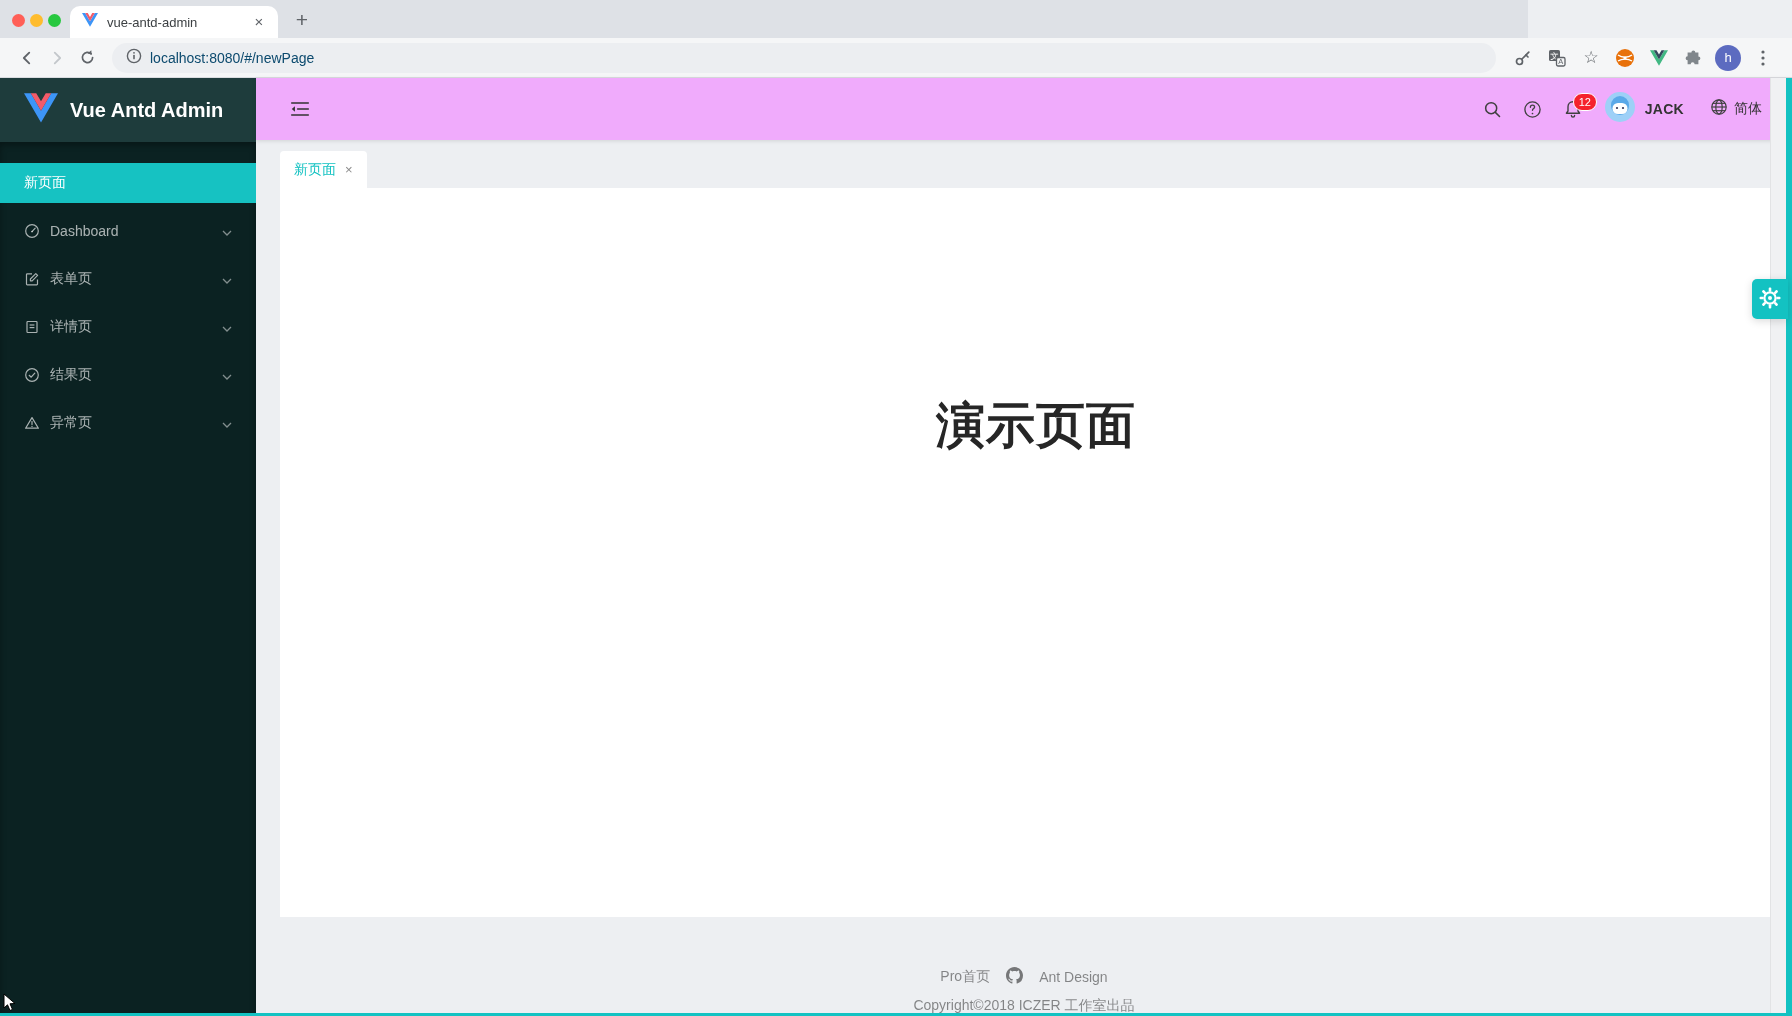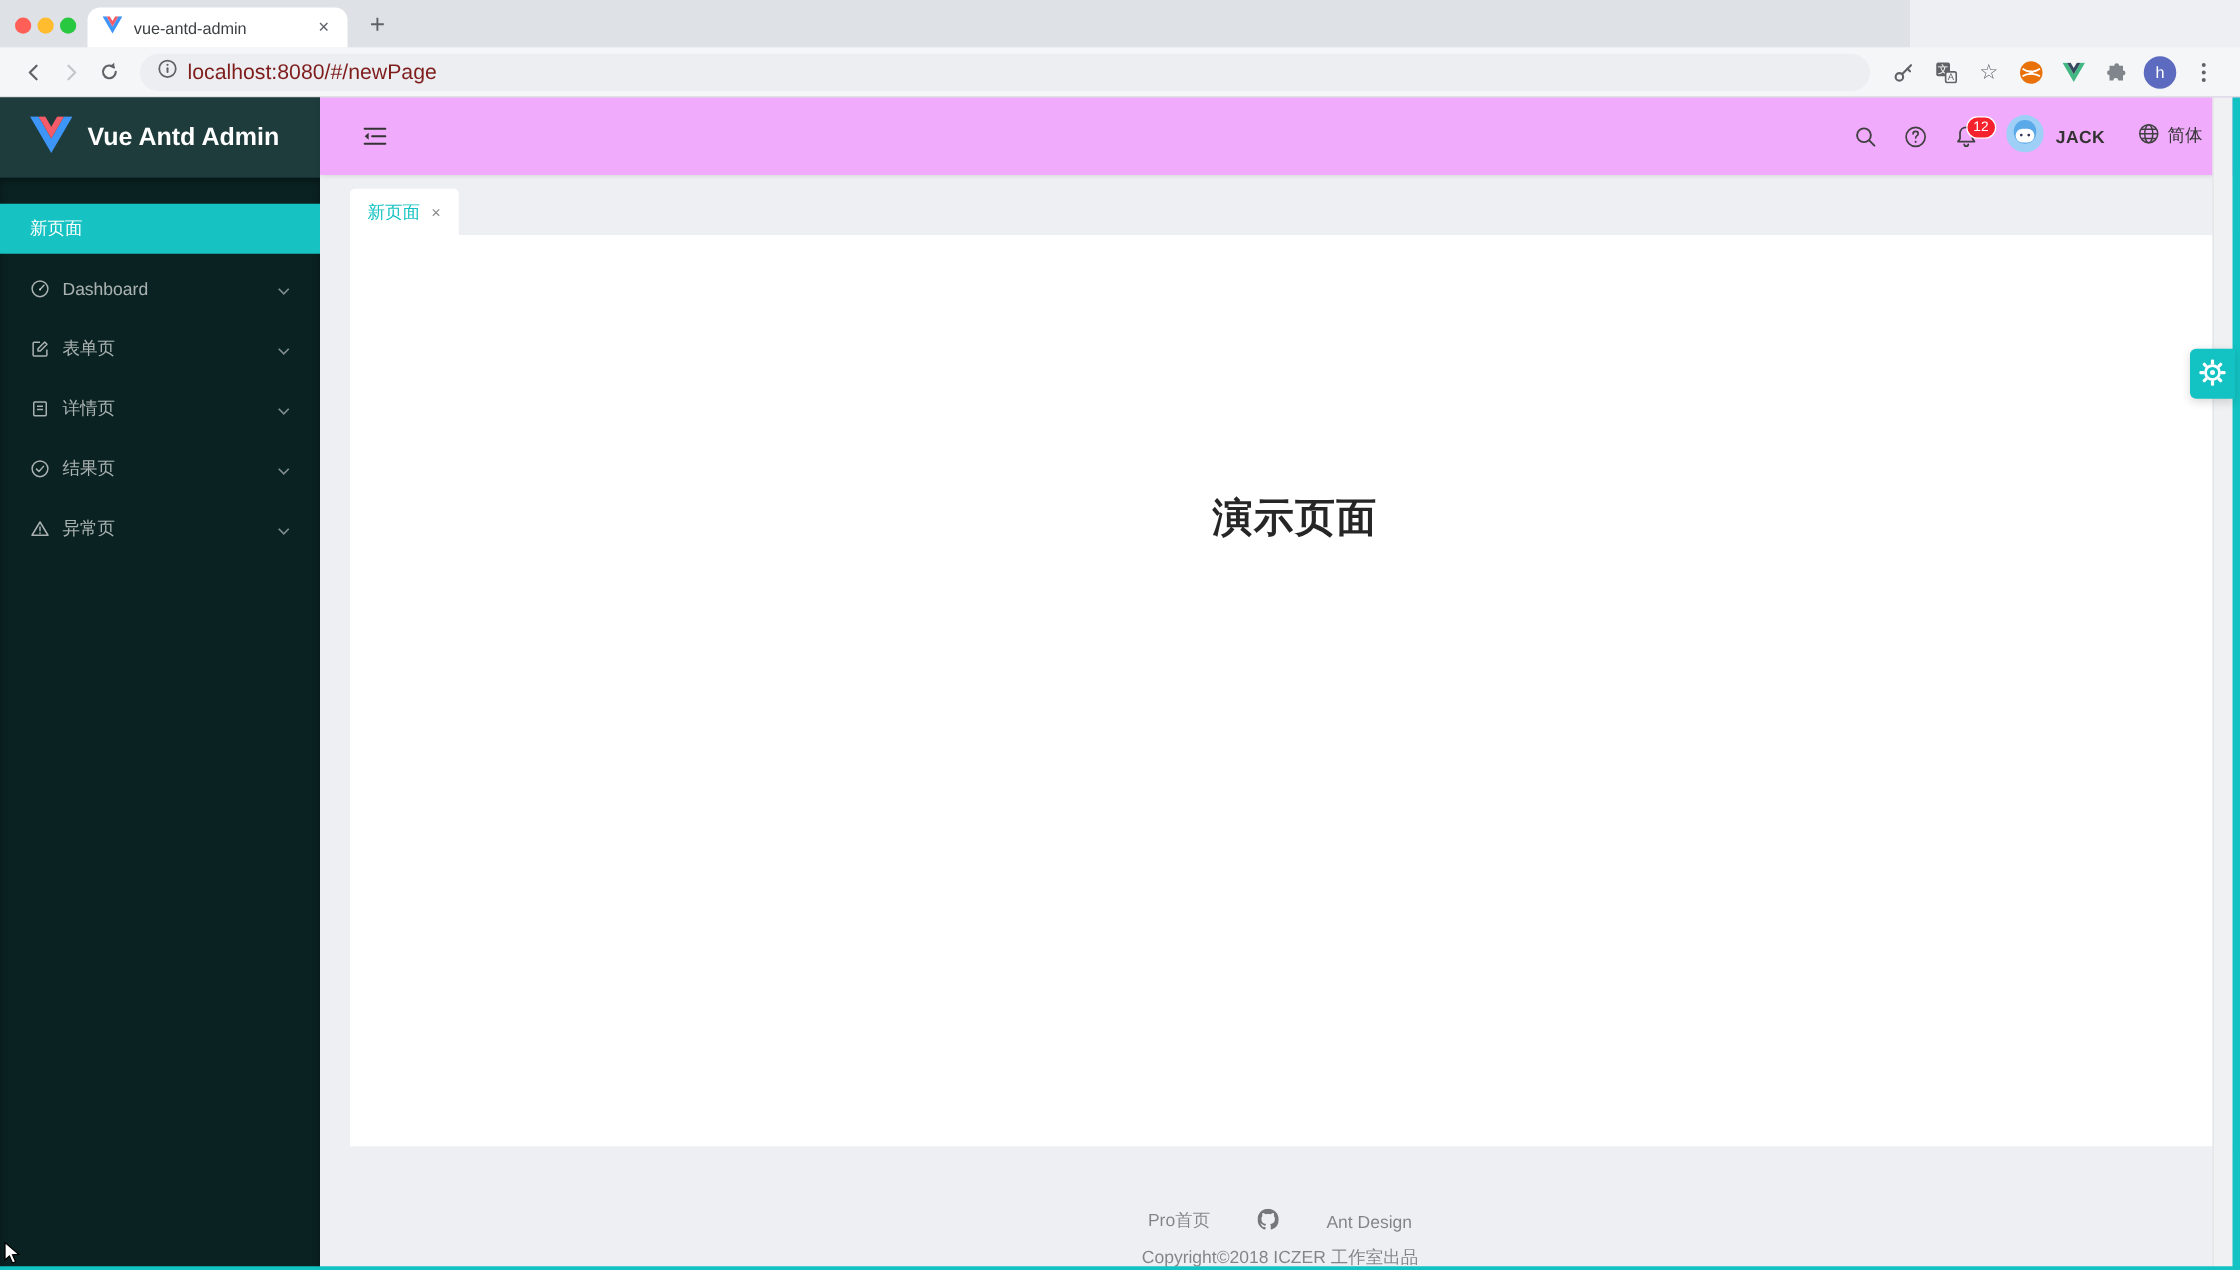--- a/index.html
+++ b/index.html
@@ -14,21 +14,21 @@
   .t-yellow { left:30px; background:#febc2e; }
   .t-green { left:48px; background:#28c840; }
   .btab { position:absolute; left:70px; top:6px; width:208px; height:32px; background:#fff; border-radius:10px 10px 0 0; display:flex; align-items:center; padding:0 10px 0 12px; }
   .btab-title { flex:1; font-size:13px; color:#3c4043; margin-left:9px; white-space:nowrap; overflow:hidden; }
   .btab-close { color:#5f6368; font-size:15px; width:18px; height:18px; line-height:17px; text-align:center; border-radius:50%; cursor:pointer; }
   .newtab { position:absolute; left:288px; top:7px; width:28px; height:28px; color:#5f6368; font-size:21px; line-height:26px; text-align:center; border-radius:50%; cursor:pointer; font-weight:400; }
 
   .toolbar { position:absolute; left:0; top:38px; width:1792px; height:40px; background:#f5f6f7; border-bottom:1px solid #dadce0; display:flex; align-items:center; padding:0 12px; }
   .nav-ico { width:30px; height:30px; display:flex; align-items:center; justify-content:center; border-radius:50%; flex:0 0 auto; }
   .urlbar { flex:1; height:30px; margin:0 10px; background:#eceef1; border-radius:15px; display:flex; align-items:center; padding:0 14px; min-width:0; }
-  .url-text { font-size:17px; color:#7f1d1d; margin-left:8px; white-space:nowrap; }
+  .url-text { font-size:14px; color:#0c4a6e; margin-left:8px; white-space:nowrap; }
   .ext-ico { width:28px; height:28px; display:flex; align-items:center; justify-content:center; margin:0 3px; flex:0 0 auto; }
   .chrome-avatar { width:26px; height:26px; border-radius:50%; background:#5c6bc0; color:#fff; font-size:13px; display:flex; align-items:center; justify-content:center; margin:0 5px; flex:0 0 auto; }
   .star-glyph { font-size:17px; color:#5f6368; }
 
   
   .app { position:absolute; left:0; top:78px; width:1792px; height:938px; display:flex; }
 
   
   .sidebar { width:256px; flex:0 0 256px; background:#0b2222; display:flex; flex-direction:column; }
   .logo { height:64px; background:#1e3c3c; display:flex; align-items:center; padding-left:24px; }
@@ -54,23 +54,23 @@
   .lang { display:flex; align-items:center; margin-left:26px; cursor:pointer; }
   .lang-label { font-size:14px; color:#333; margin-left:6px; }
 
   
   .body { flex:1; background:#edeff2; display:flex; flex-direction:column; min-height:0; }
   .tabbar { height:48px; display:flex; align-items:flex-end; padding-left:24px; }
   .page-tab { height:37px; background:#fff; border-radius:4px 4px 0 0; display:flex; align-items:center; padding:0 14px; cursor:pointer; }
   .page-tab-label { color:#13c2c2; font-size:14px; }
   .page-tab-close { color:#8a8a8a; font-size:13px; margin-left:9px; cursor:pointer; }
   .card { height:729px; background:#fff; margin-left:24px; text-align:center; }
-  .demo-title { padding-top:205px; font-size:32px; font-weight:700; color:#262626; letter-spacing:1px; }
+  .demo-title { padding-top:205px; font-size:49px; font-weight:700; color:#262626; letter-spacing:1px; }
   .app-footer { text-align:center; padding-top:50px; color:rgba(0,0,0,.45); font-size:14px; }
-  .footer-links { display:inline-flex; align-items:center; gap:38px; }
+  .footer-links { display:inline-flex; align-items:center; gap:16px; }
   .footer-link { color:rgba(0,0,0,.45); cursor:pointer; }
   .copyright { margin-top:10px; color:rgba(0,0,0,.45); }
 
   
   .scroll-strip { position:absolute; left:1770px; top:78px; width:16px; height:938px; background:#f0f1f3; border-left:1px solid #e2e3e5; z-index:4; }
   .drawer-edge { position:absolute; left:1786px; top:78px; width:6px; height:938px; background:#13c2c2; z-index:5; }
   .drawer-bottom { position:absolute; left:0; top:1013px; width:1792px; height:3px; background:#13c2c2; z-index:6; }
   .settings-btn { position:absolute; left:1752px; top:279px; width:36px; height:40px; background:#13c2c2; border:none; border-radius:5px 0 0 5px; box-shadow:0 2px 8px rgba(0,0,0,.15); display:flex; align-items:center; justify-content:center; cursor:pointer; z-index:7; }
   .cursor { position:absolute; left:3px; top:993px; z-index:9; }
 </style>

